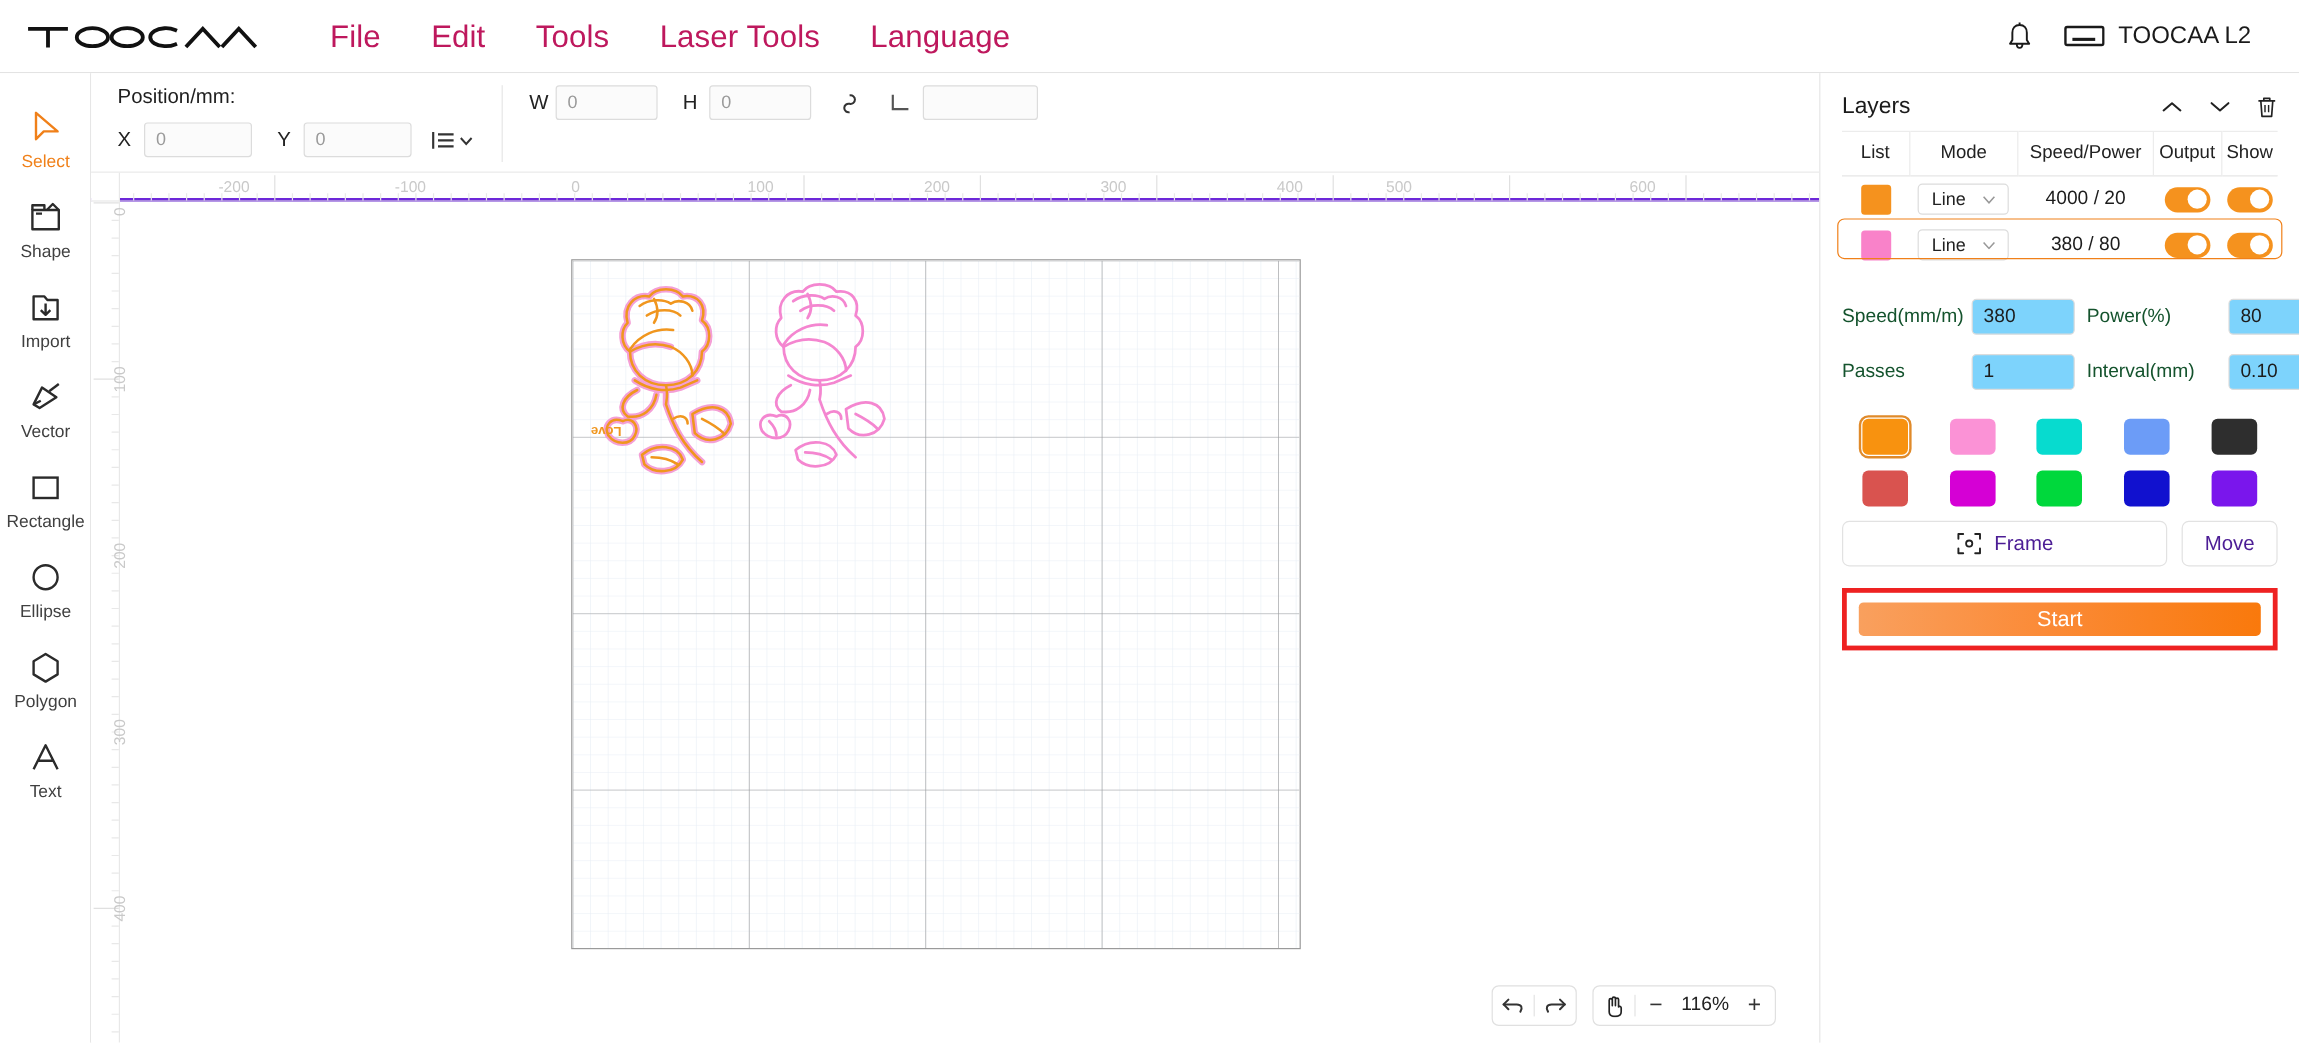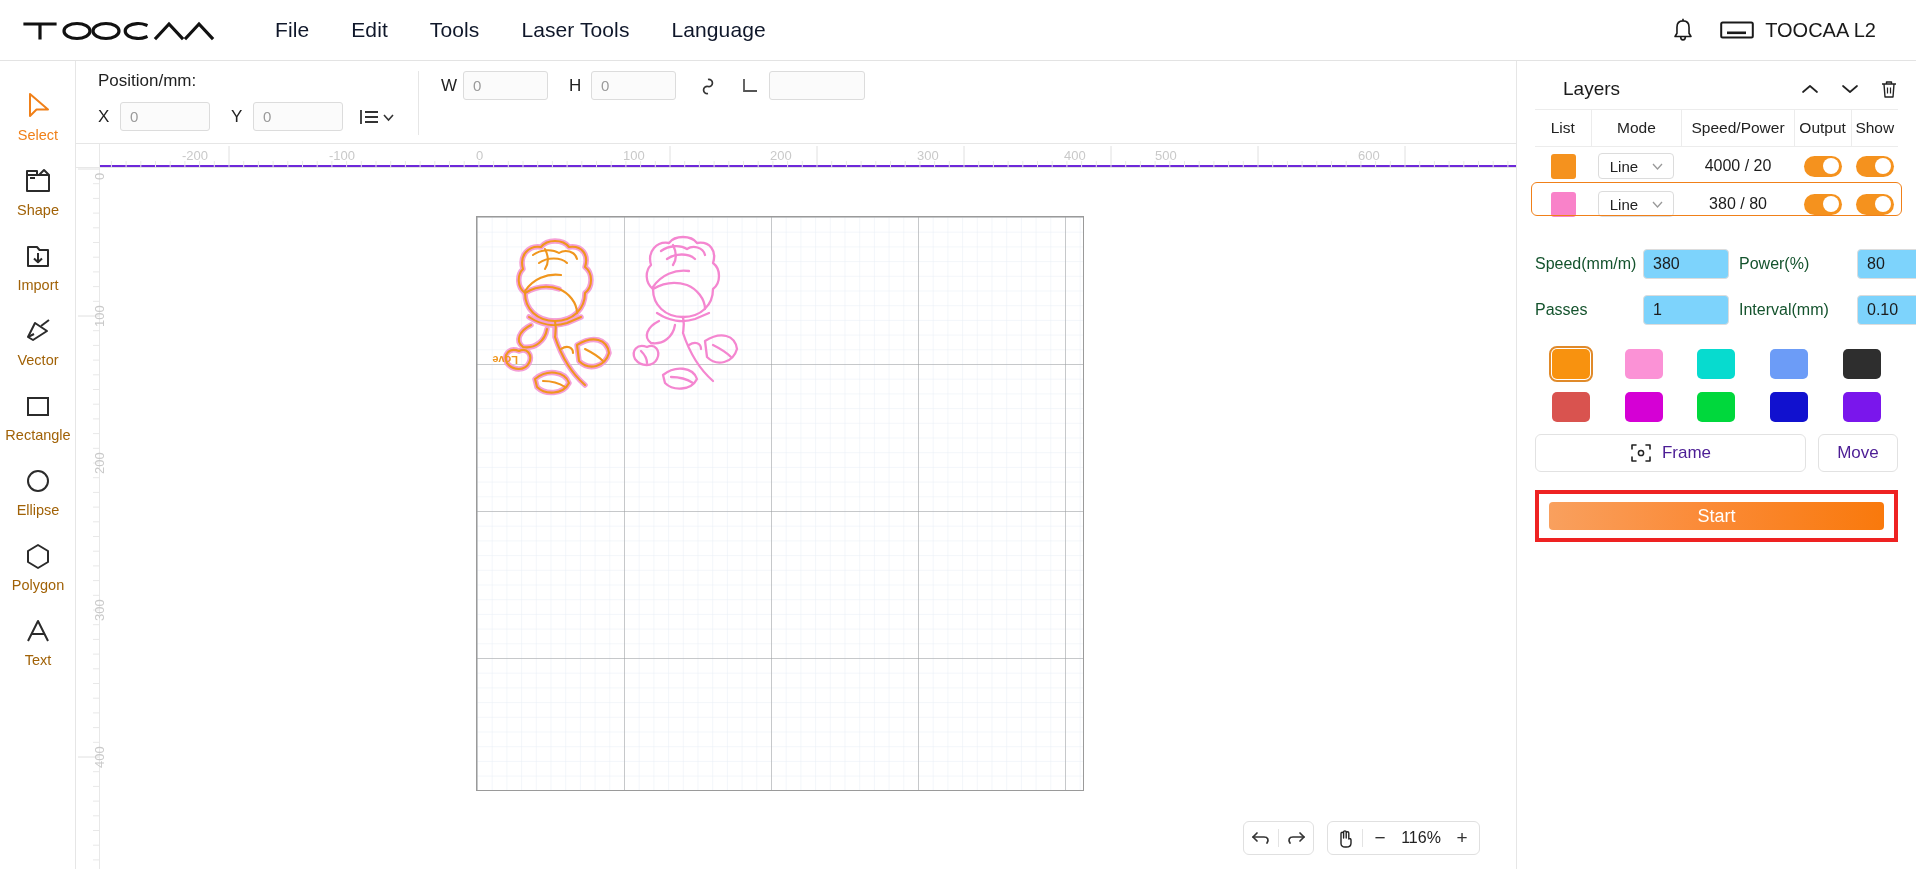--- a/index.html
+++ b/index.html
@@ -19,21 +19,21 @@
     background: #ffffff;
     border-bottom: 1px solid #e3e3e3;
     display: flex; align-items: center;
   }
   .logo {
     margin-left: 22px; width: 210px; height: 34px;
     display: flex; align-items: center;
   }
   .menubar { display: flex; align-items: center; margin-left: 22px; gap: 0px; }
   .menu-item {
-    font-size: 21px; color: #0f172a; padding: 6px 21px;
+    font-size: 26px; color: #be185d; padding: 6px 21px;
     cursor: default; white-space: nowrap; letter-spacing: .1px;
   }
   .header-right {
     margin-left: auto; display: flex; align-items: center;
     gap: 24px; margin-right: 40px;
   }
   .bell-icon { width: 26px; height: 28px; display: block; }
   .device-box { display: flex; align-items: center; gap: 11px; }
   .device-label { font-size: 20px; color: #1a1a1a; white-space: nowrap; }
 
@@ -44,21 +44,21 @@
     background: #ffffff; border-right: 1px solid #e6e6e6;
     padding-top: 18px;
   }
   .tool {
     width: 76px; height: 75px;
     display: flex; flex-direction: column;
     align-items: center; justify-content: center;
     gap: 5px; cursor: default;
   }
   .tool .ticon { width: 34px; height: 32px; display: block; }
-  .tool .tlabel { font-size: 14.5px; color: #a16207; }
+  .tool .tlabel { font-size: 14.5px; color: #404040; }
   .tool.active .tlabel { color: #f08019; }
 
   
   .optionbar {
     position: absolute; top: 61px; left: 76px;
     width: 1440px; height: 83px;
     background: #fff; border-bottom: 1px solid #e6e6e6;
     display: flex; align-items: flex-start; padding-top: 10px;
   }
   .opt-group { padding: 0 22px; height: 64px; }
@@ -128,21 +128,21 @@
 
   
   .rightpanel {
     position: absolute; top: 61px; right: 0;
     width: 400px; height: 808px;
     background: #fff; border-left: 1px solid #e6e6e6;
     padding: 0 18px;
   }
   .layers-head {
     display: flex; align-items: center;
-    height: 48px; padding-top: 8px; margin-left: 28px;
+    height: 48px; padding-top: 8px;
   }
   .layers-title { font-size: 19px; color: #1b1b1b; }
   .layers-actions { margin-left: auto; display: flex; align-items: center; gap: 20px; }
   .lh-btn { cursor: default; display: flex; align-items: center; }
 
   table.layers { width: 100%; border-collapse: collapse; }
   table.layers th {
     font-size: 15.5px; font-weight: normal; color: #222;
     padding: 9px 0; border-bottom: 1px solid #ececec;
     border-top: 1px solid #ececec;

